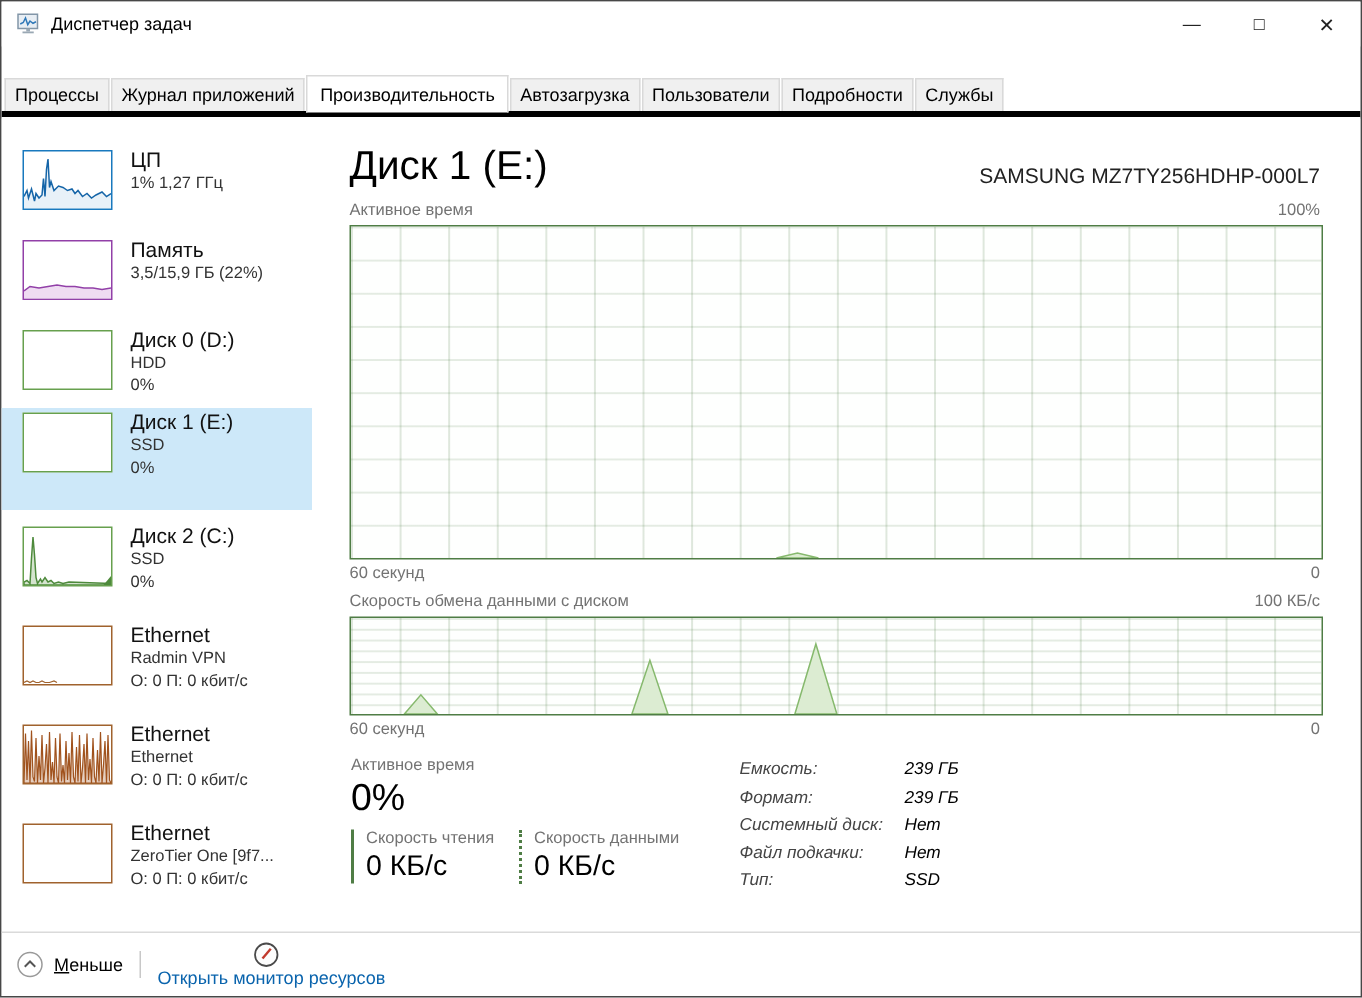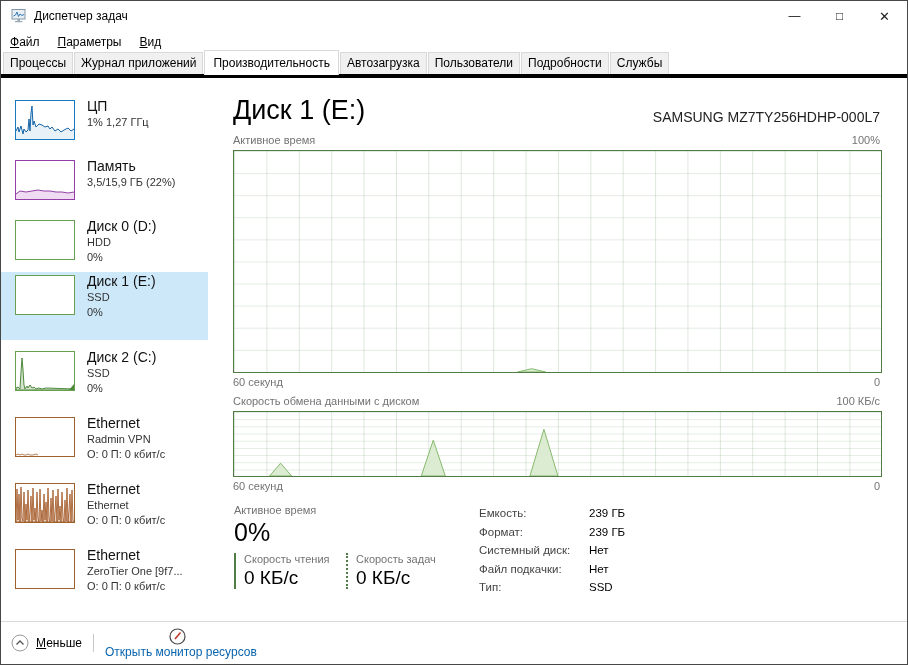--- a/index.html
+++ b/index.html
@@ -60,21 +60,21 @@
       linear-gradient(to bottom, rgba(79,125,69,.15) 1px, transparent 1px);
       background-size:32.4px 100%,100% 7.2px;}
   
   .stat-label{font-size:11px;color:#737373;white-space:nowrap;}
   .stat-big{font-size:25px;font-weight:300;color:#000;margin-top:2px;}
   .stat-mid{font-size:19px;font-weight:300;color:#000;margin-top:2px;}
   .stat-col1{position:absolute;left:23px;top:425px;}
   .stat-col2{position:absolute;left:135px;top:425px;}
   .speed-read{position:absolute;left:23px;top:474px;border-left:2px solid #4f7d45;padding-left:8px;}
   .speed-write{position:absolute;left:135px;top:474px;border-left:2px dotted #4f7d45;padding-left:8px;}
-  .details{position:absolute;left:268px;top:425px;font-size:11.5px;line-height:18.5px;}
+  .details{position:absolute;left:282px;top:425px;font-size:11.5px;line-height:18.5px;font-style:italic;}
   .det-row{display:flex;}
   .det-key{width:110px;color:#444;}
   .det-val{color:#000;}
   
   .footer{position:absolute;left:0;bottom:0;width:100%;height:42px;background:#fff;
     border-top:1px solid #dadada;display:flex;align-items:center;}
   .less-btn{display:flex;align-items:center;margin-left:10px;font-size:12px;color:#000;}
   .less-btn svg{margin-right:7px;}
   .footer-sep{width:1px;height:18px;background:#c8c8c8;margin:0 11px;}
   .resmon{display:flex;align-items:center;font-size:12px;color:#0a64ad;flex-direction:column;}
@@ -95,25 +95,20 @@
       </svg>
     </span>
     <span class="title-text">Диспетчер задач</span>
     <div class="win-controls">
       <div class="win-btn">—</div>
       <div class="win-btn">□</div>
       <div class="win-btn close">✕</div>
     </div>
   </div>
 
-  <div class="menubar">
-    <span class="menu-item"><span class="u">Ф</span><span>айл</span></span>
-    <span class="menu-item"><span class="u">П</span><span>араметры</span></span>
-    <span class="menu-item"><span class="u">В</span><span>ид</span></span>
-  </div>
 
   <div class="tabs">
     <div class="tab">Процессы</div>
     <div class="tab">Журнал приложений</div>
     <div class="tab active">Производительность</div>
     <div class="tab">Автозагрузка</div>
     <div class="tab">Пользователи</div>
     <div class="tab">Подробности</div>
     <div class="tab">Службы</div>
   </div>
@@ -258,21 +253,21 @@
 
     <div class="stat-col1">
       <div class="stat-label">Активное время</div>
       <div class="stat-big">0%</div>
     </div>
     <div class="speed-read">
       <div class="stat-label">Скорость чтения</div>
       <div class="stat-mid">0 КБ/с</div>
     </div>
     <div class="speed-write">
-      <div class="stat-label">Скорость задач</div>
+      <div class="stat-label">Скорость данными</div>
       <div class="stat-mid">0 КБ/с</div>
     </div>
 
     <div class="details">
       <div class="det-row">
         <span class="det-key">Емкость:</span>
         <span class="det-val">239 ГБ</span>
       </div>
       <div class="det-row">
         <span class="det-key">Формат:</span>

